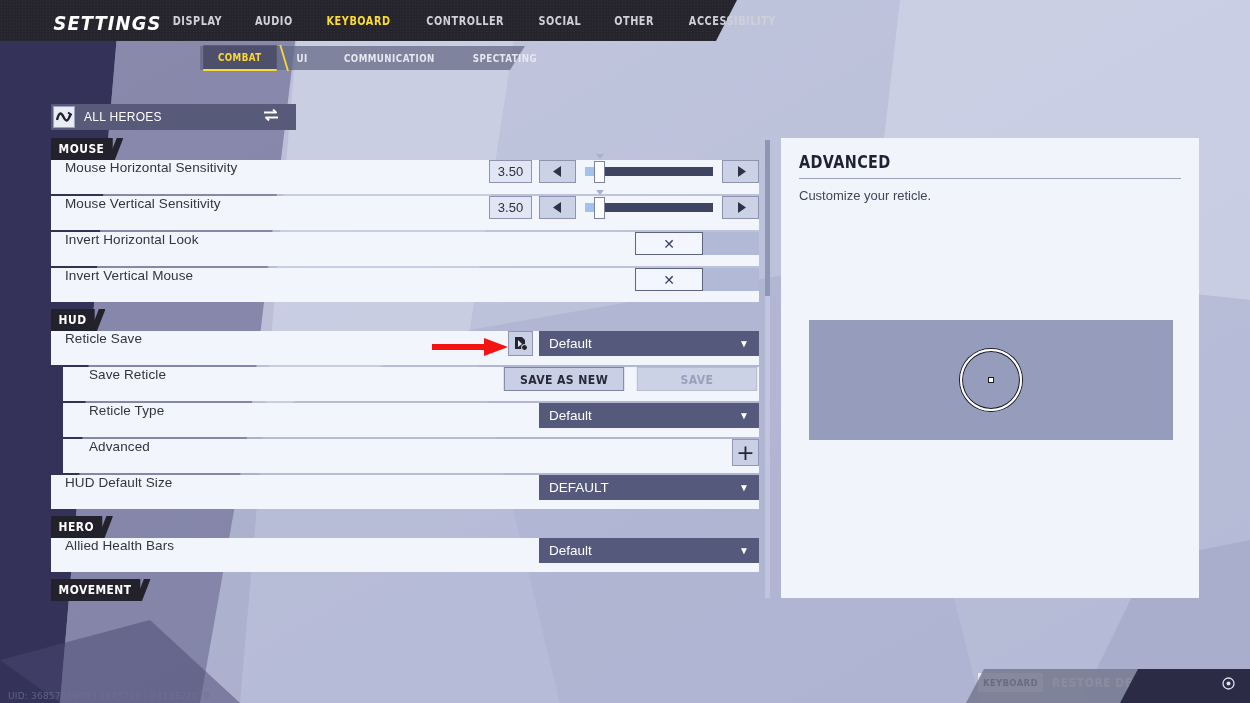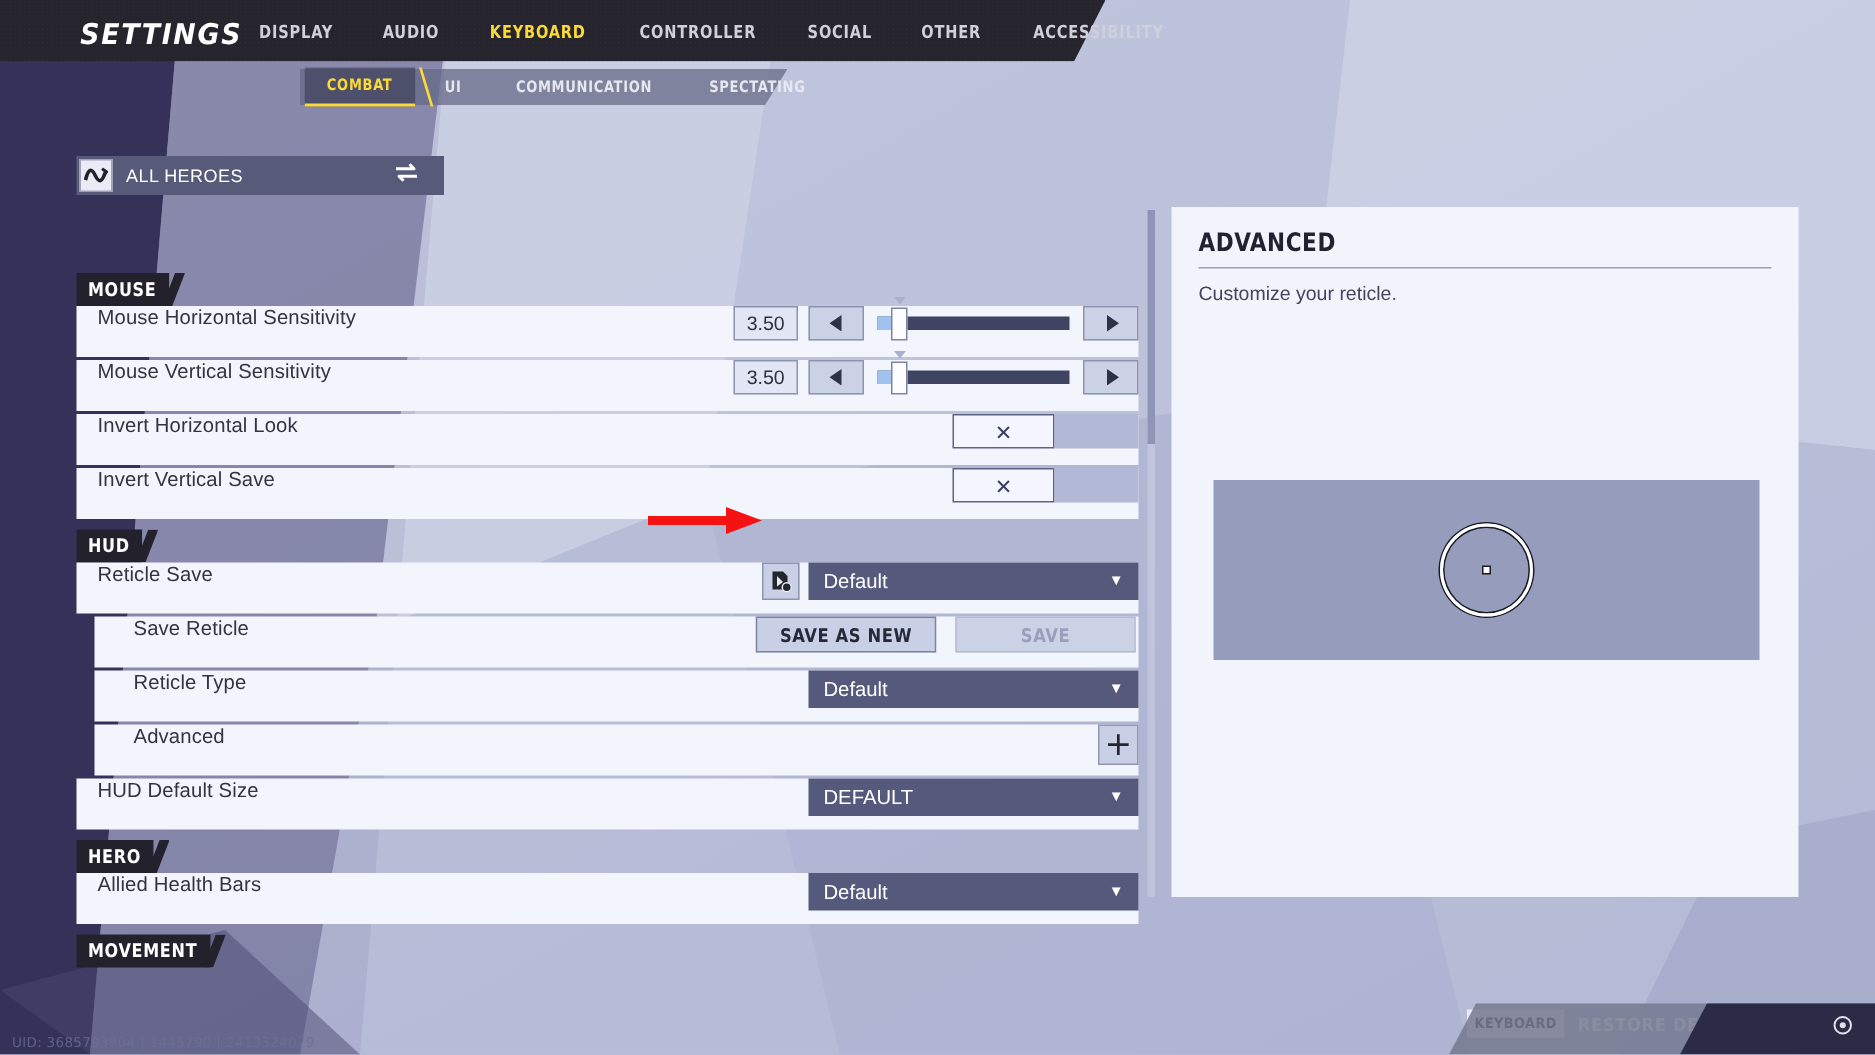--- a/index.html
+++ b/index.html
@@ -85,21 +85,21 @@
     color: #fff; font-size: 12px; margin-left: 9px; letter-spacing: .3px;
   }
   .hero-swap { margin-left: auto; margin-right: 16px; }
 
   
   .list-wrap {
     position: absolute; left: 51px; top: 138px; width: 708px; height: 460px;
     z-index: 4;
   }
   .section-head {
-    height: 22px; width: 100%; position: relative; margin-bottom: 0; margin-top: 44px;
+    height: 22px; width: 100%; position: relative; margin-bottom: 0;
   }
   .section-head .tag {
     display: inline-block; height: 22px; line-height: 22px;
     background: #23222c; color: #fff; padding: 0 9px 0 8px;
     font-family: "DejaVu Sans Condensed", "Liberation Sans", sans-serif;
     font-size: 12.5px; font-weight: bold; letter-spacing: .5px;
     position: relative; transform: scaleX(0.95); transform-origin: left;
   }
   .section-head .tag::after{
     content:""; position:absolute; right:-11px; top:0;
@@ -356,21 +356,21 @@
     <span class="row-label">Invert Horizontal Look</span>
     <div class="row-ctrl">
       <div class="toggle">
         <div class="seg-on">✕</div>
         <div class="seg-off"></div>
       </div>
     </div>
   </div>
 
   <div class="row">
-    <span class="row-label">Invert Vertical Save</span>
+    <span class="row-label">Invert Vertical Mouse</span>
     <div class="row-ctrl">
       <div class="toggle">
         <div class="seg-on">✕</div>
         <div class="seg-off"></div>
       </div>
     </div>
   </div>
 
   <div class="section-head" style="margin-top:7px">
     <span class="tag">HUD</span>

